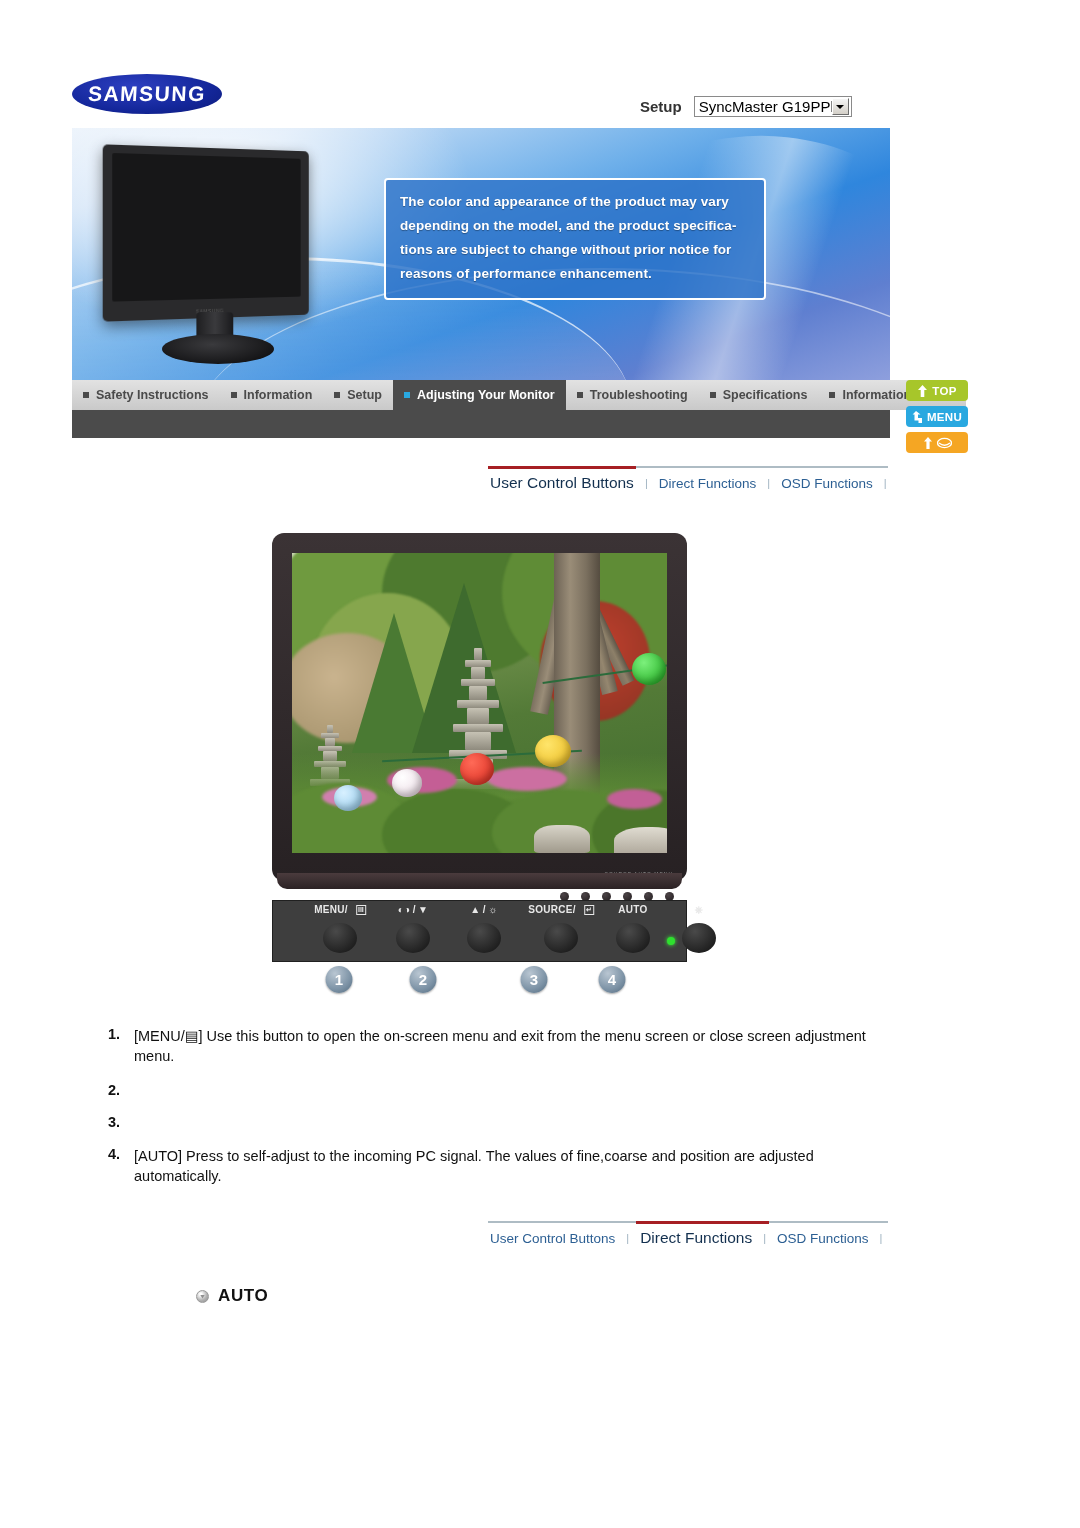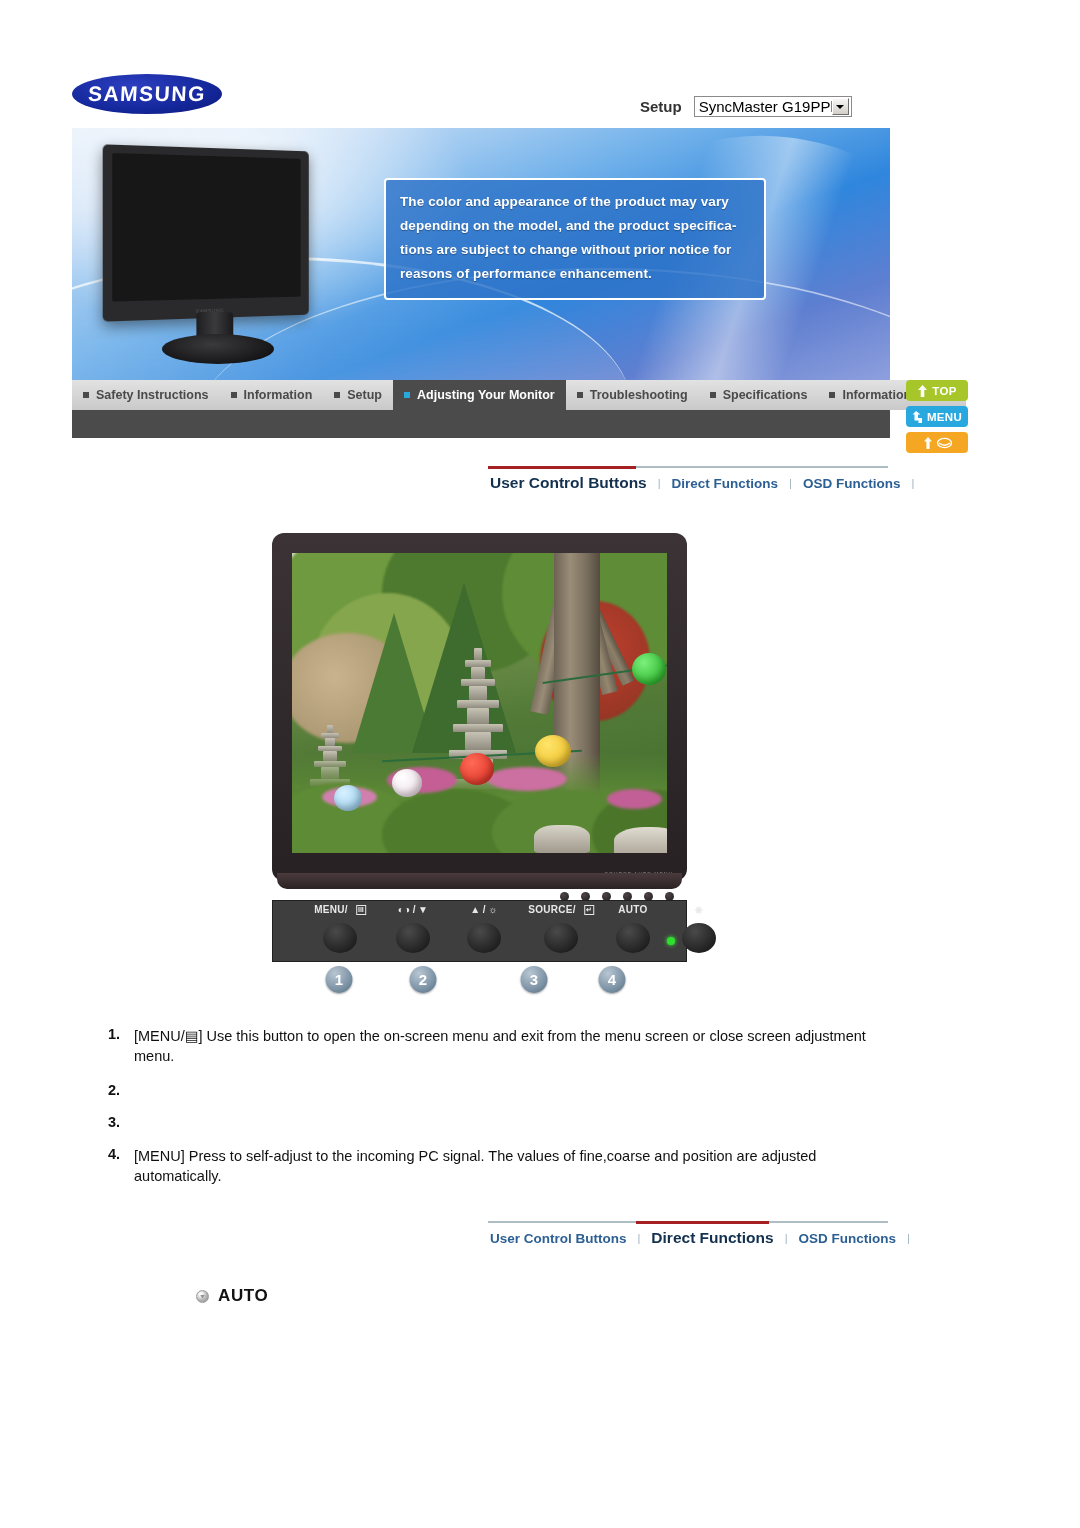--- a/index.html
+++ b/index.html
@@ -314,21 +314,21 @@
   }
   .tabstrip .tabs {
     position: absolute;
     left: 0;
     top: 8px;
     display: flex;
     align-items: center;
   }
   .tab {
     font-size: 13.5px;
-    font-weight: bold;
+    font-weight: normal;
     color: #2c5f93;
     white-space: nowrap;
     cursor: pointer;
     padding: 0 2px;
   }
   .tab.active {
     color: #13304f;
     font-size: 15.5px;
   }
   .tab-sep {
@@ -868,21 +868,21 @@
     <span class="ins-text">[MENU/▤] Use this button to open the on-screen menu and exit from the menu screen or close screen adjustment menu.</span>
   </div>
   <div class="ins-row">
     <span class="ins-num">2.</span>
   </div>
   <div class="ins-row">
     <span class="ins-num">3.</span>
   </div>
   <div class="ins-row">
     <span class="ins-num">4.</span>
-    <span class="ins-text">[MENU] Press to self-adjust to the incoming PC signal. The values of fine,coarse and position are adjusted automatically.</span>
+    <span class="ins-text">[AUTO] Press to self-adjust to the incoming PC signal. The values of fine,coarse and position are adjusted automatically.</span>
   </div>
 </div>
 
 <div class="tabstrip" id="tabstrip-bottom">
   <div class="rule"></div>
   <div class="rule-active"></div>
   <div class="tabs">
     <span class="tab">User Control Buttons</span>
     <span class="tab-sep">|</span>
     <span class="tab active">Direct Functions</span>

